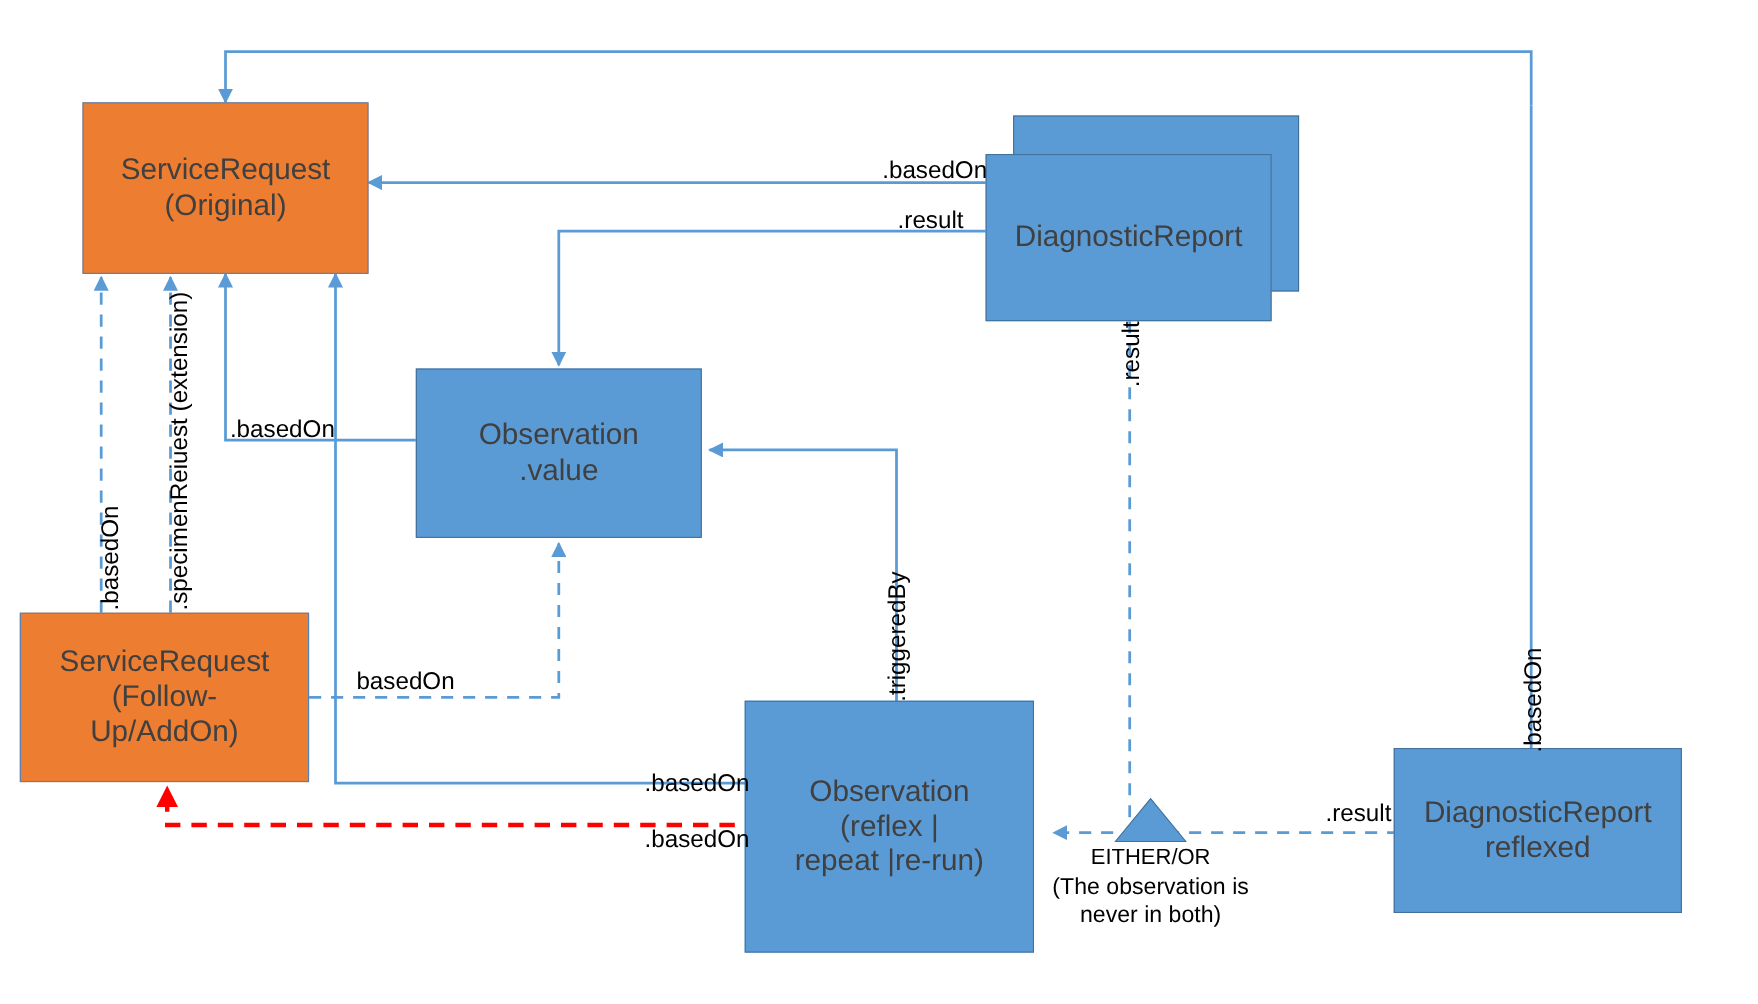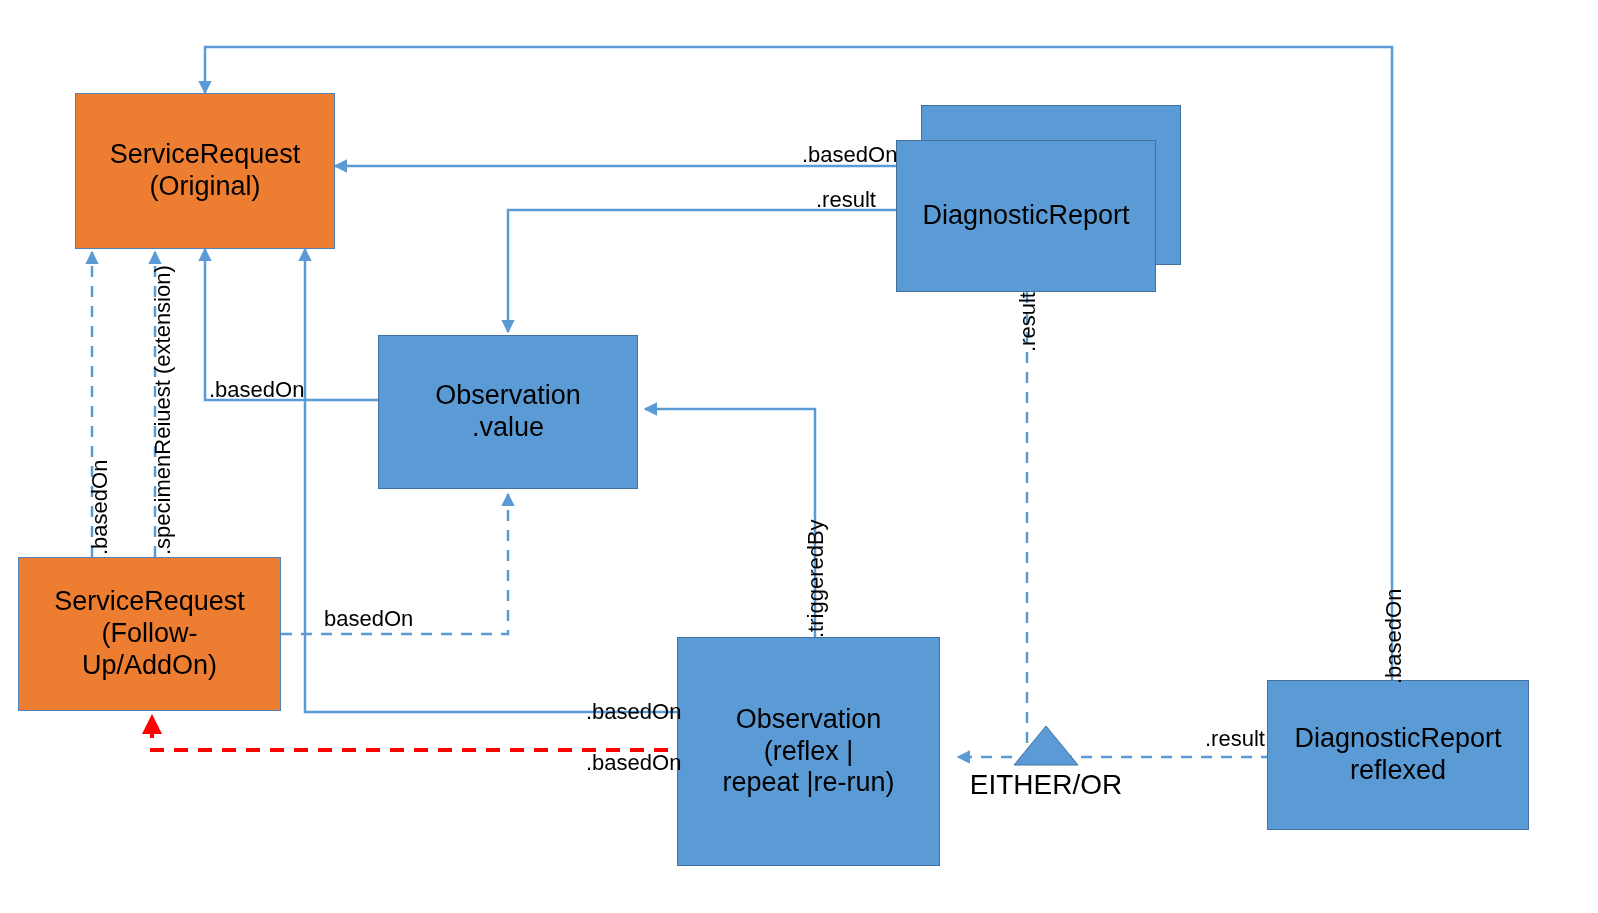--- a/index.html
+++ b/index.html
@@ -2,21 +2,21 @@
 <html><head>
 <meta charset="utf-8">
 <title>FHIR ServiceRequest / Observation / DiagnosticReport Relationship Diagram</title>
 <style>
   html,body{margin:0;padding:0;background:#ffffff;}
   body{font-family:"Liberation Sans", sans-serif;}
   #canvas{position:relative;width:1598px;height:913px;background:#ffffff;overflow:hidden;}
   svg.layer{position:absolute;left:0;top:0;width:1598px;height:913px;}
 
   .node{position:absolute;box-sizing:border-box;display:flex;align-items:center;justify-content:center;
-        text-align:center;color:#000000;line-height:1.18;}
+        text-align:center;color:#404040;line-height:1.18;}
   .node.orange{background:#ED7D31;border:1px solid #4F81BD;}
   .node.blue{background:#5B9BD5;border:1px solid #41719C;text-align:center;}
   .node .label{padding:0 6px;white-space:pre-line;}
 
   .edge-label{position:absolute;color:#000000;white-space:pre;line-height:1.15;}
   .edge-label.vert{transform-origin:left top;}
   .caption{position:absolute;color:#000000;text-align:center;line-height:1.18;white-space:pre-line;}
 </style>
 </head>
 <body>
@@ -124,16 +124,18 @@
   <div class="edge-label vert" style="left:87px;top:555px;font-size:22px;transform:rotate(-90deg);">.basedOn</div>
 
   <div class="edge-label vert" style="left:150px;top:555px;font-size:22px;transform:rotate(-90deg);">.specimenReiuest (extension)</div>
 
   <div class="edge-label vert" style="left:1015px;top:352px;font-size:22px;transform:rotate(-90deg);">.result</div>
 
   <div class="edge-label vert" style="left:803px;top:638px;font-size:22px;transform:rotate(-90deg);">.triggeredBy</div>
 
   <div class="edge-label vert" style="left:1381px;top:684px;font-size:22px;transform:rotate(-90deg);">.basedOn</div>
 
-  <div class="caption" style="left:946px;top:768px;width:200px;font-size:28px;">EITHER/OR</div>
+  <div class="caption" style="left:946px;top:768px;width:200px;font-size:20px;">EITHER/OR</div>
 
+  <div class="caption" style="left:936px;top:795px;width:220px;font-size:21px;">(The observation is
+never in both)</div>
 
 </div>
 
 </body></html>

